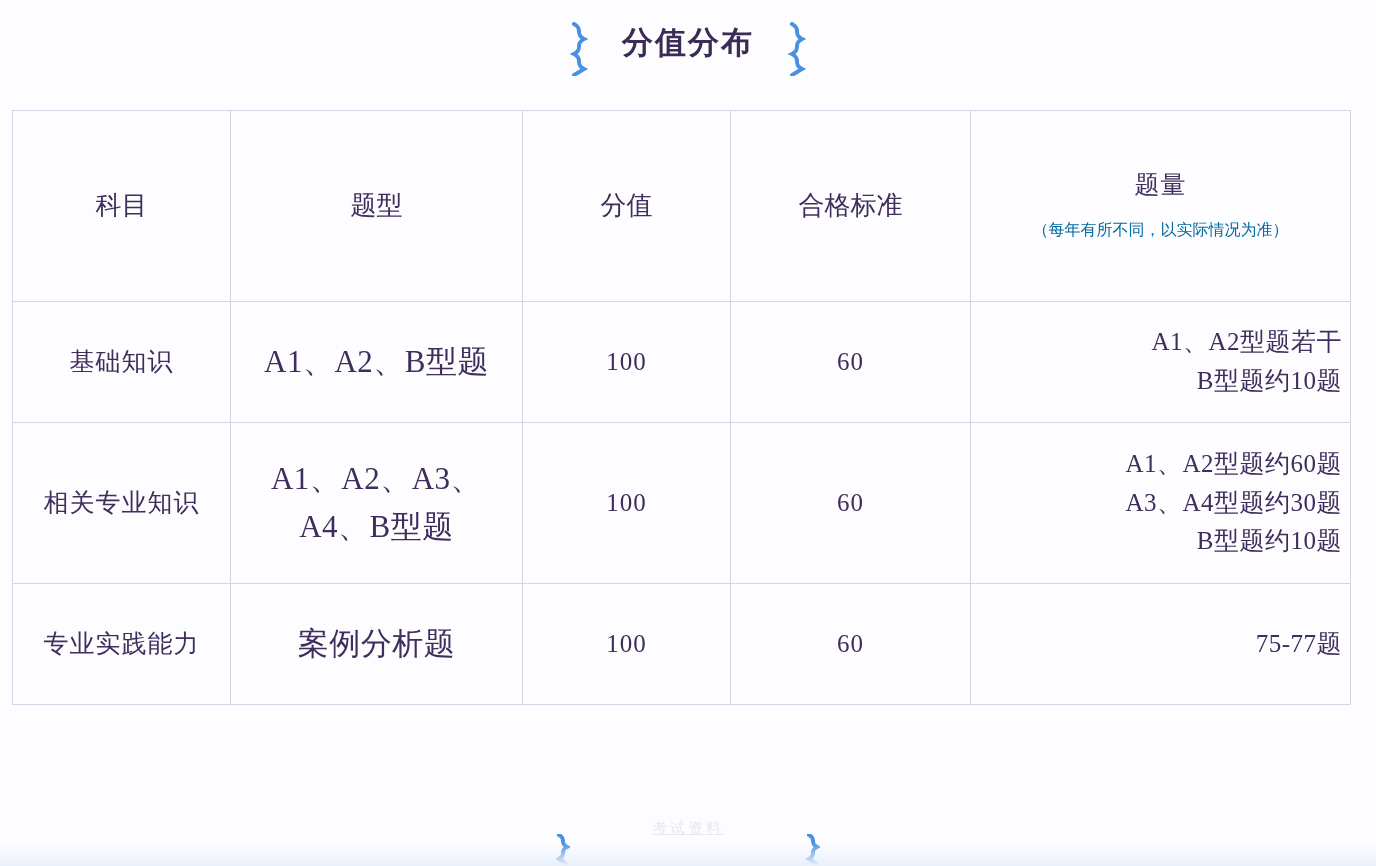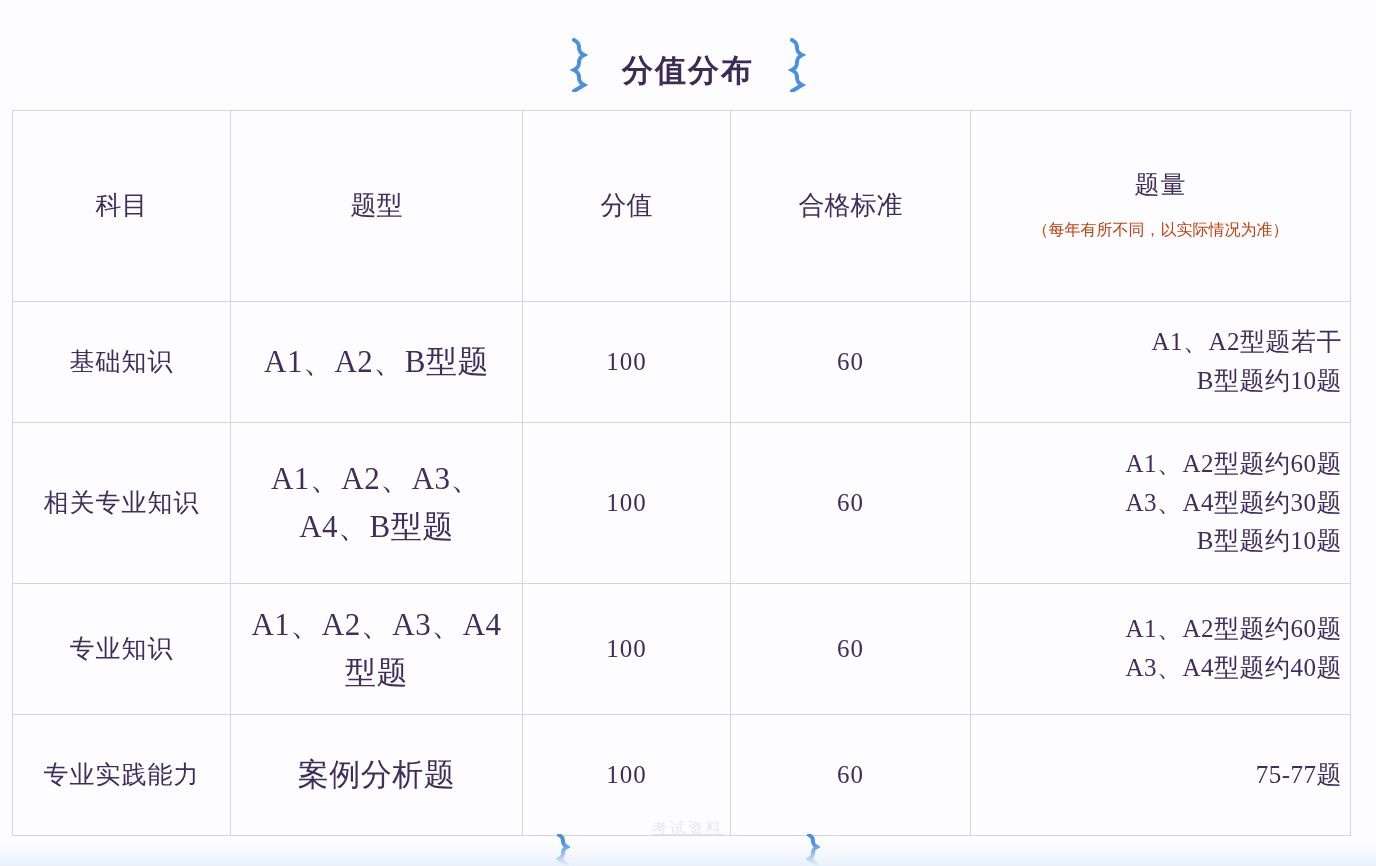--- a/index.html
+++ b/index.html
@@ -33,21 +33,21 @@
   }
 
   
   .title-row {
     position: absolute;
     top: 22px;
     left: 0;
     width: 100%;
     height: 70px;
     display: flex;
-    align-items: flex-end;
+    align-items: flex-start;
     justify-content: center;
     gap: 34px;
   }
   .title-text {
     font-family: "Liberation Sans", sans-serif;
     font-weight: bold;
     font-size: 31px;
     letter-spacing: 2px;
     color: #3b2b55;
     white-space: nowrap;
@@ -97,21 +97,21 @@
   .head-qty-main {
     display: block;
     font-size: 25px;
     margin-bottom: 10px;
     letter-spacing: 1px;
   }
   .head-qty-note {
     display: block;
     font-size: 16px;
     line-height: 2.0;
-    color: #c2410c;
+    color: #0369a1;
     padding: 0 26px;
   }
 
   tbody td {
     font-size: 25px;
   }
   tbody tr.r0 td { height: 108px; }
   tbody tr.r1 td { height: 148px; }
   tbody tr.r2 td { height: 118px; }
   tbody tr.r3 td { height: 108px; }
@@ -222,30 +222,20 @@
           <td class="subject">相关专业知识</td>
           <td class="qtype">A1、A2、A3、A4、B型题</td>
           <td class="num">100</td>
           <td class="num">60</td>
           <td class="qty">
             <span class="line">A1、A2型题约60题</span>
             <span class="line">A3、A4型题约30题</span>
             <span class="line">B型题约10题</span>
           </td>
         </tr>
-        <tr class="r2">
-          <td class="subject">专业知识</td>
-          <td class="qtype">A1、A2、A3、A4型题</td>
-          <td class="num">100</td>
-          <td class="num">60</td>
-          <td class="qty">
-            <span class="line">A1、A2型题约60题</span>
-            <span class="line">A3、A4型题约40题</span>
-          </td>
-        </tr>
         <tr class="r3">
           <td class="subject">专业实践能力</td>
           <td class="qtype">案例分析题</td>
           <td class="num">100</td>
           <td class="num">60</td>
           <td class="qty">
             <span class="line">75-77题</span>
           </td>
         </tr>
       </tbody>

